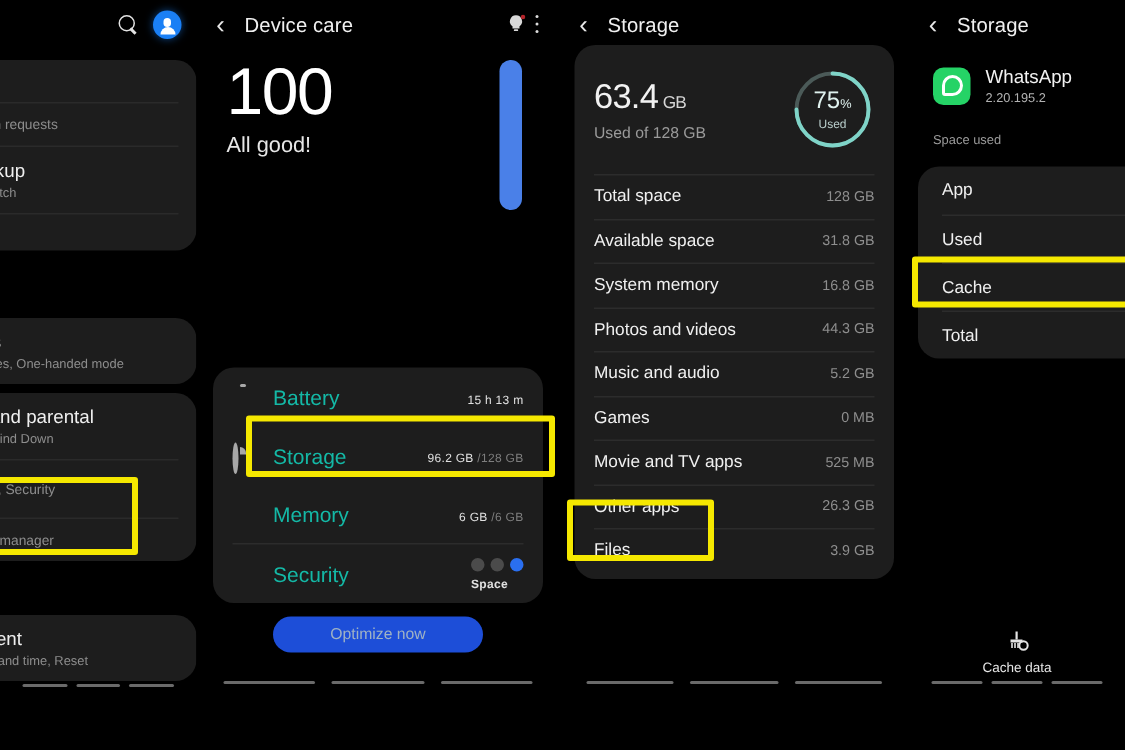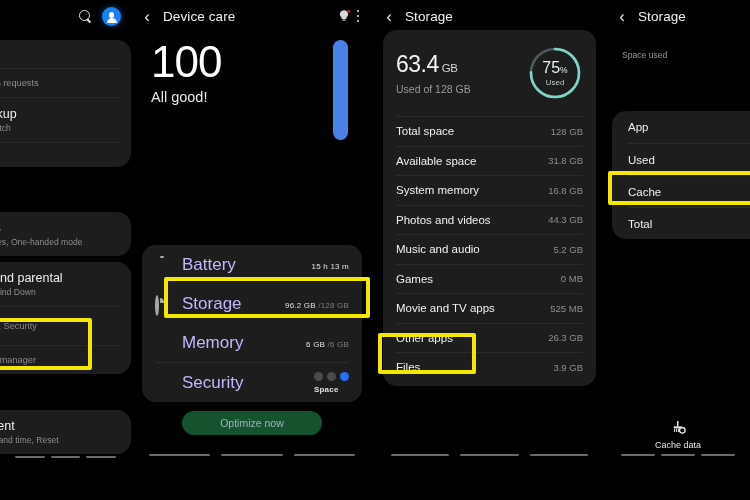--- a/index.html
+++ b/index.html
@@ -47,31 +47,31 @@
   
   #p2 { left:131px; width:242px; }
   #p2 .score { position:absolute; left:20px; top:40px; }
   #p2 .score .num { font-size:44px; color:#fff; font-weight:400; line-height:1; letter-spacing:-1px; }
   #p2 .score .lbl { font-size:14.5px; color:#e6e6e6; margin-top:5px; }
   #p2 .bigbar { position:absolute; right:25px; top:40px; width:15px; height:100px;
       border-radius:9px; background:#4a80e8; }
   #p2 .dc-card { position:absolute; left:11px; right:11px; top:245px; padding:0 13px; }
   #p2 .dc-row { display:flex; align-items:center; height:39px; position:relative; }
   #p2 .dc-sep { height:1px; background:#2c2c2c; }
-  #p2 .dc-name { color:#c4b5fd; font-size:17px; margin-left:13px;text-align:center; }
+  #p2 .dc-name { color:#14b8a6; font-size:14px; margin-left:13px;text-align:center; }
   #p2 .dc-right { margin-left:auto; }
   #p2 .bar { width:49px; height:5.5px; border-radius:3px; background:#4b4b4b; overflow:hidden; margin-left:auto; }
   #p2 .bar span { display:block; height:100%; border-radius:3px; background:#3ea34a; }
   #p2 .dc-val { font-size:8px; color:#e0e0e0; margin-top:4px; letter-spacing:.2px; }
   #p2 .dc-val .dim { color:#7e7e7e; }
   #p2 .dots3 { display:flex; gap:4px; justify-content:flex-end; }
   #p2 .dots3 i { width:9px; height:9px; border-radius:50%; background:#4b4b4b; }
   #p2 .dots3 i.on { background:#2a6ff0; }
   #p2 .optimize { position:absolute; left:50%; transform:translateX(-50%); top:411px;
-      width:140px; height:24px; border-radius:13px; background:#14532d; color:#9fb2c4;
+      width:140px; height:24px; border-radius:13px; background:#1d4ed8; color:#9fb2c4;
       font-size:10.5px; display:flex; align-items:center; justify-content:center; }
 
   
   .g { width:14px; height:14px; position:relative; flex:0 0 14px; }
   .g-batt { width:8px; height:13px; border-radius:2px; background:#a8a8a8; margin:0 3px; }
   .g-batt::before { content:""; position:absolute; left:5px; top:-2px; width:4px; height:2px; background:#a8a8a8; border-radius:1px;}
   .g-stor { width:13px; height:13px; border-radius:50%; border:2px solid #a8a8a8; }
   .g-stor::after { content:""; position:absolute; left:4.5px; top:1px; width:4.5px; height:5.5px;
       background:#a8a8a8; border-radius:0 4px 0 0; }
   .g-mem { width:13px; height:11px; background:#a8a8a8; border-radius:2px; margin-top:1px;
@@ -332,20 +332,29 @@
       <i></i>
     </div>
   </div>
 
   <div class="panel" id="p4">
     <div class="hdr">
       <span class="back">‹</span>
       <span class="title">Storage</span>
     </div>
 
+    <div class="app">
+      <span class="wa">
+          <span class="ph"></span>
+        </span>
+      <span class="meta">
+        <div class="nm">WhatsApp</div>
+        <div class="vs">2.20.195.2</div>
+      </span>
+    </div>
 
     <div class="sectl">Space used</div>
 
     <div class="card w-card" style="top:111px;">
       <div class="w-li">
         <span class="k">App</span>
         </div>
       <div class="w-li">
         <span class="k">Used</span>
         </div>

